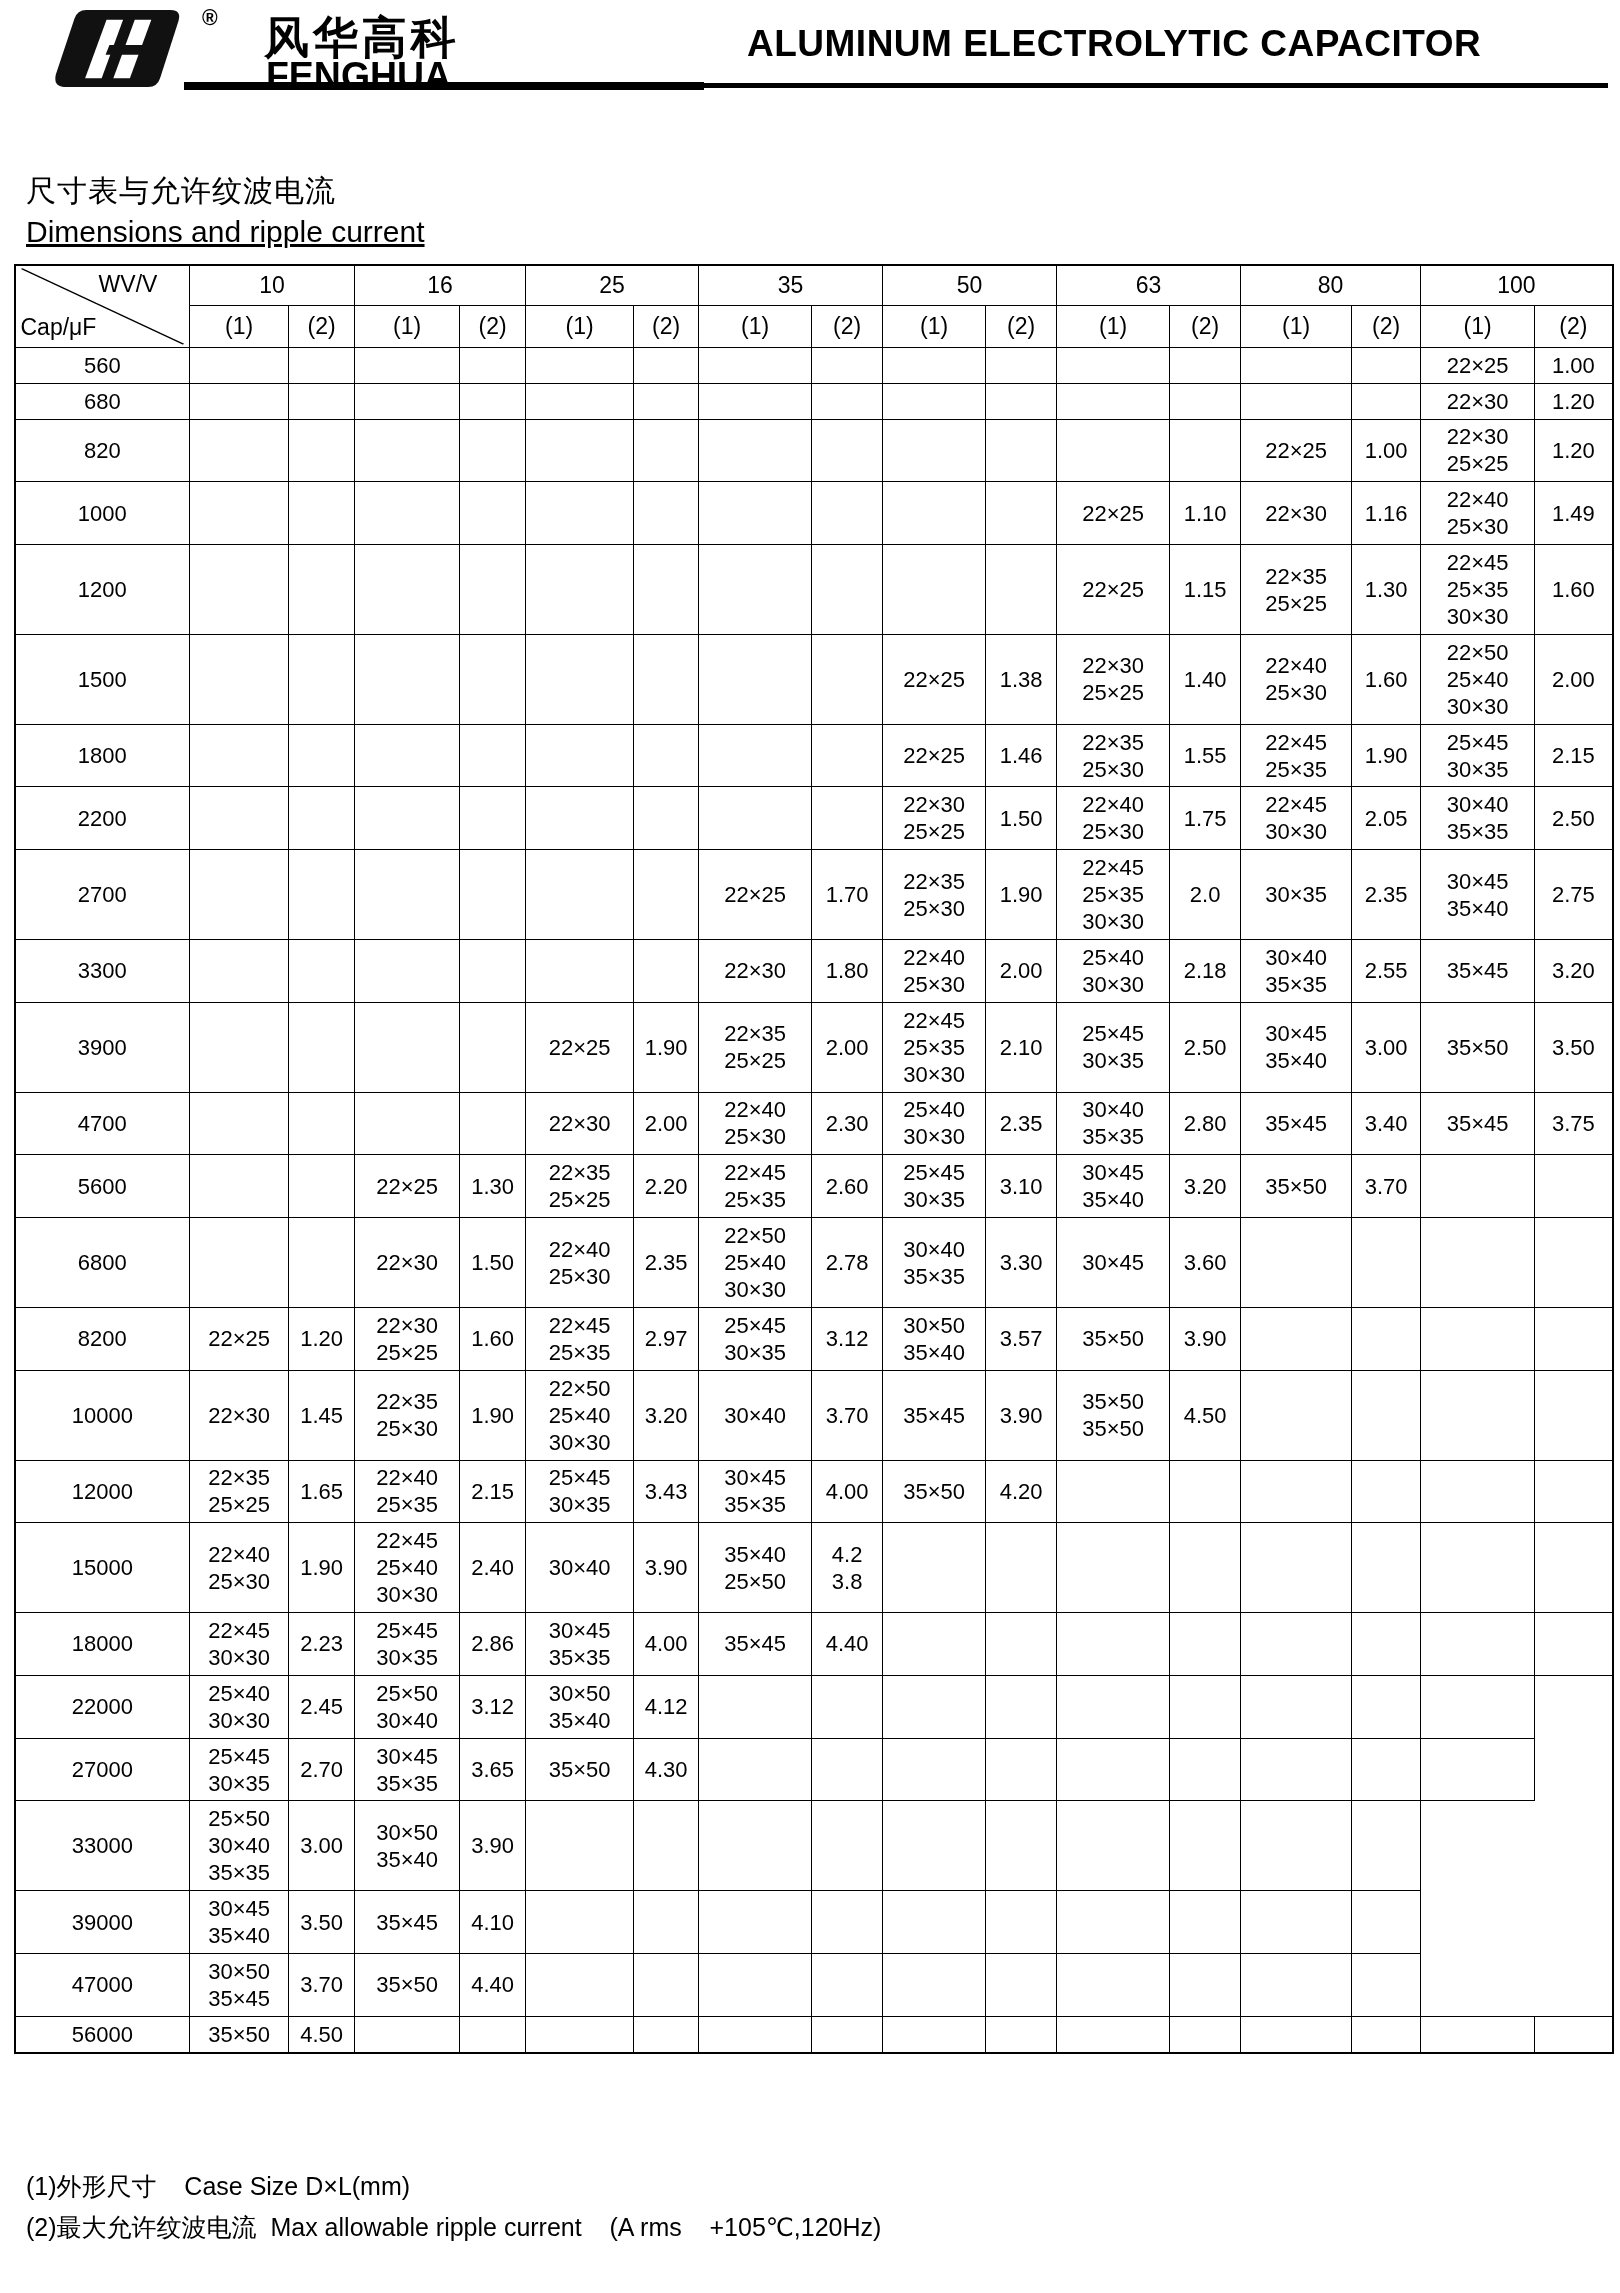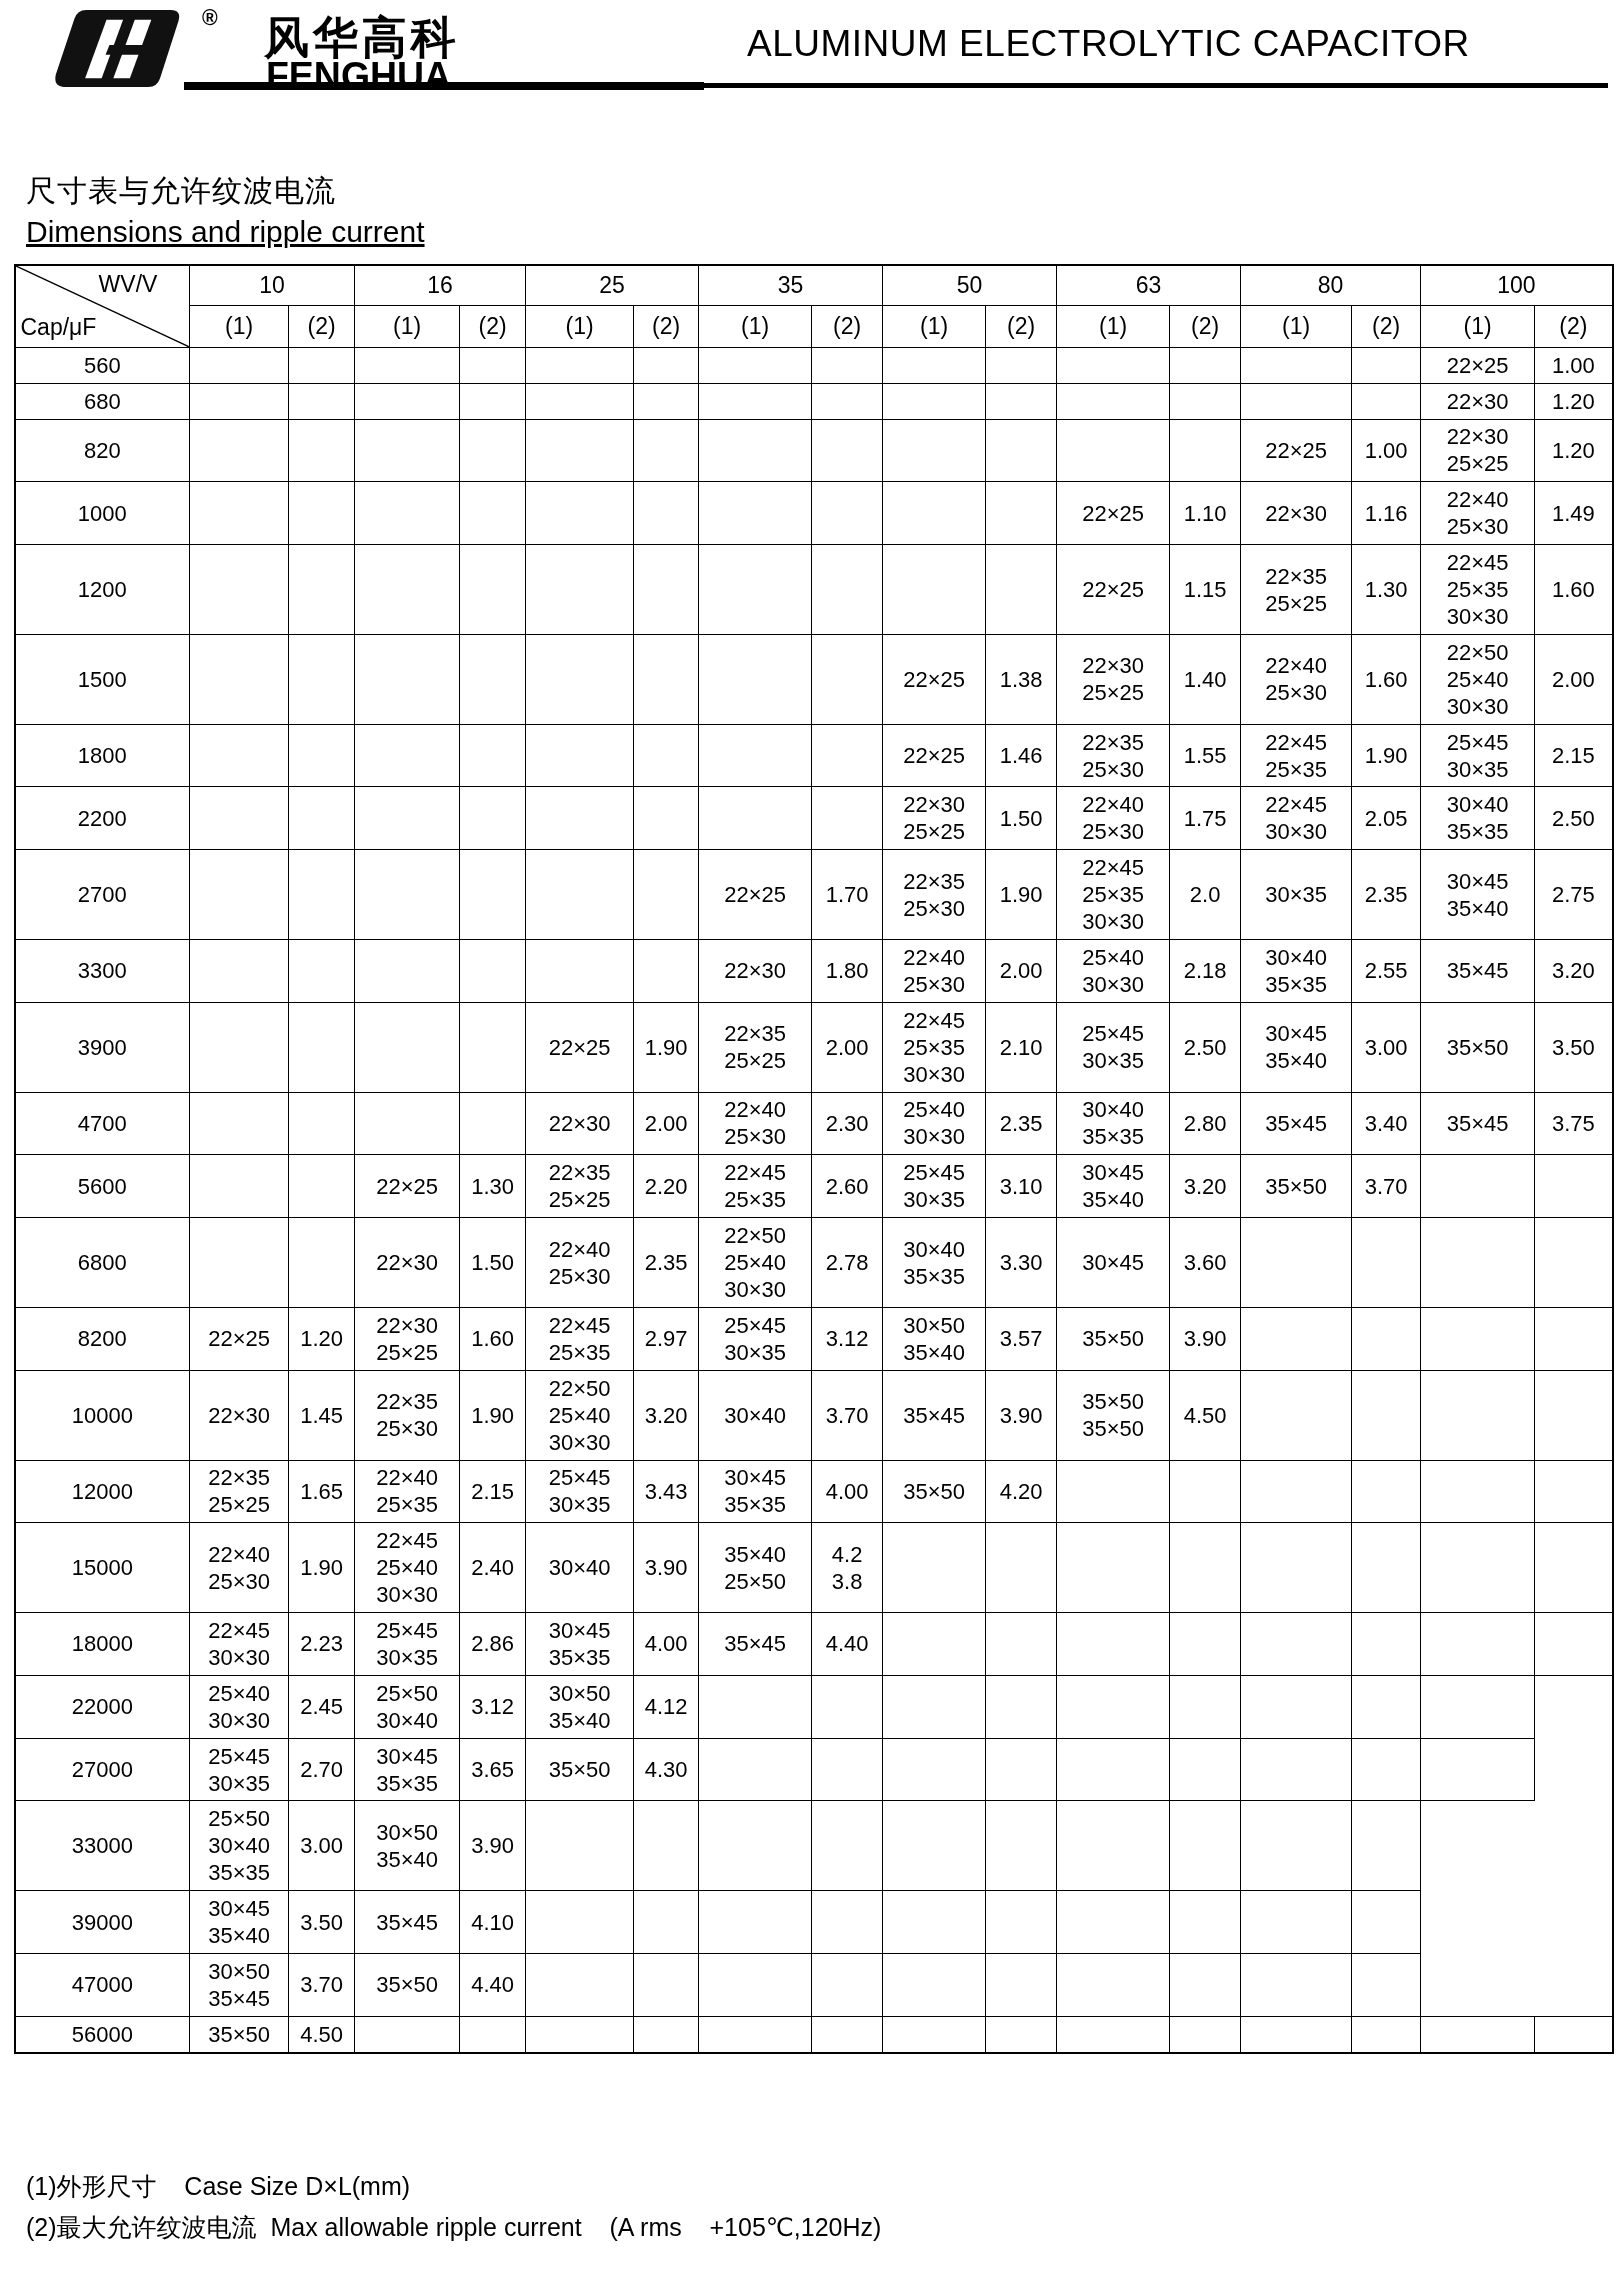--- a/index.html
+++ b/index.html
@@ -6,39 +6,39 @@
   body{
     width:1621px;height:2294px;position:relative;background:#ffffff;
     font-family:"Liberation Sans","DejaVu Sans",sans-serif;color:#000;
     -webkit-font-smoothing:antialiased;
   }
   
   .logo-mark{position:absolute;left:53px;top:7.8px;}
   .logo-reg{position:absolute;left:202px;top:5.8px;font-size:21.3px;font-weight:bold;}
   .logo-cn{position:absolute;left:264px;top:7.8px;font-size:45px;font-weight:bold;letter-spacing:3.9px;white-space:nowrap;}
   .logo-en{position:absolute;left:266px;top:54px;font-size:39px;font-weight:bold;letter-spacing:0px;transform:scaleX(.96);transform-origin:left;white-space:nowrap;}
-  .page-title{position:absolute;left:747px;top:23px;margin:0;font-size:37px;font-weight:normal;letter-spacing:0.5px;white-space:nowrap;}
+  .page-title{position:absolute;left:747px;top:23px;margin:0;font-size:37px;font-weight:bold;letter-spacing:0.5px;white-space:nowrap;}
   .rule-thick{position:absolute;left:184px;top:82px;width:520px;height:7.8px;background:#000;}
   .rule-thin{position:absolute;left:679px;top:83px;width:929px;height:4.9px;background:#000;}
   
   .sec-cn{position:absolute;left:26px;top:171px;font-size:30px;font-weight:500;letter-spacing:1px;text-align:center;}
   .sec-en{position:absolute;left:26px;top:215px;font-size:30px;font-weight:400;text-decoration:underline;}
   
   table.cap-table{
     position:absolute;left:13.6px;top:264px;width:1594px;
     border-collapse:collapse;table-layout:fixed;border:2.9px solid #000;
   }
   .cap-table th,.cap-table td{
     border:solid #000;border-width:1.9px 1px;
     text-align:center;vertical-align:middle;
     font-size:22px;font-weight:400;padding:3.9px 1px;line-height:27px;
     overflow:hidden;
   }
   .cap-table thead th{padding:0;font-size:23px;}
-  .cap-table tr.volt-row th{height:39px;}
+  .cap-table tr.volt-row th{height:39px;border-radius:15px;}
   .cap-table tr.sub-row th{height:41px;}
   th.corner{position:relative;padding:0;}
   th.corner svg{position:absolute;left:0;top:0;width:100%;height:100%;}
   .corner-top{position:absolute;top:4.9px;left:83px;font-size:23px;}
   .corner-bottom{position:absolute;bottom:5.8px;left:4.9px;font-size:23px;}
   .cap-table td div{white-space:nowrap;}
   
   .note{position:absolute;left:26px;font-size:25px;white-space:pre;}
   .note1{top:2170px;text-align:center;}
   .note2{top:2211px;text-align:right;}

